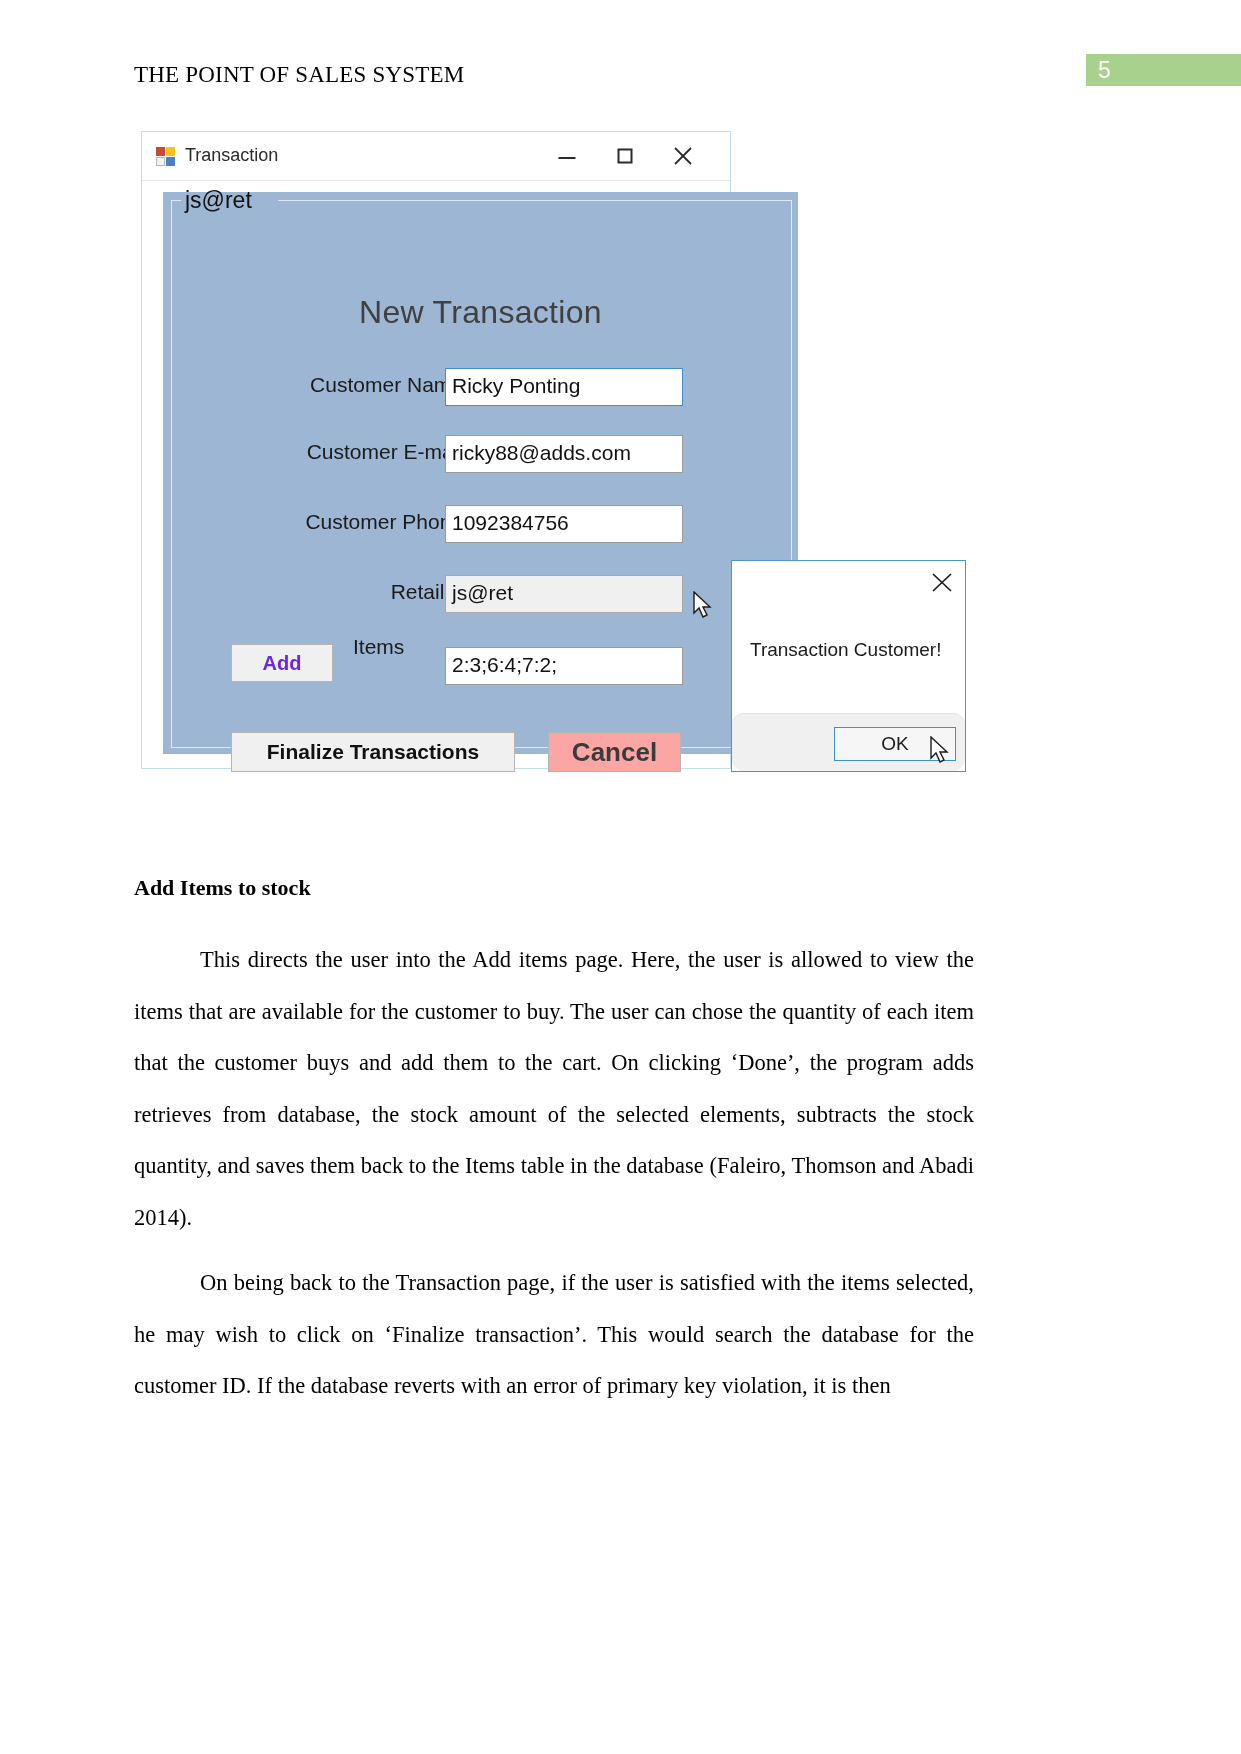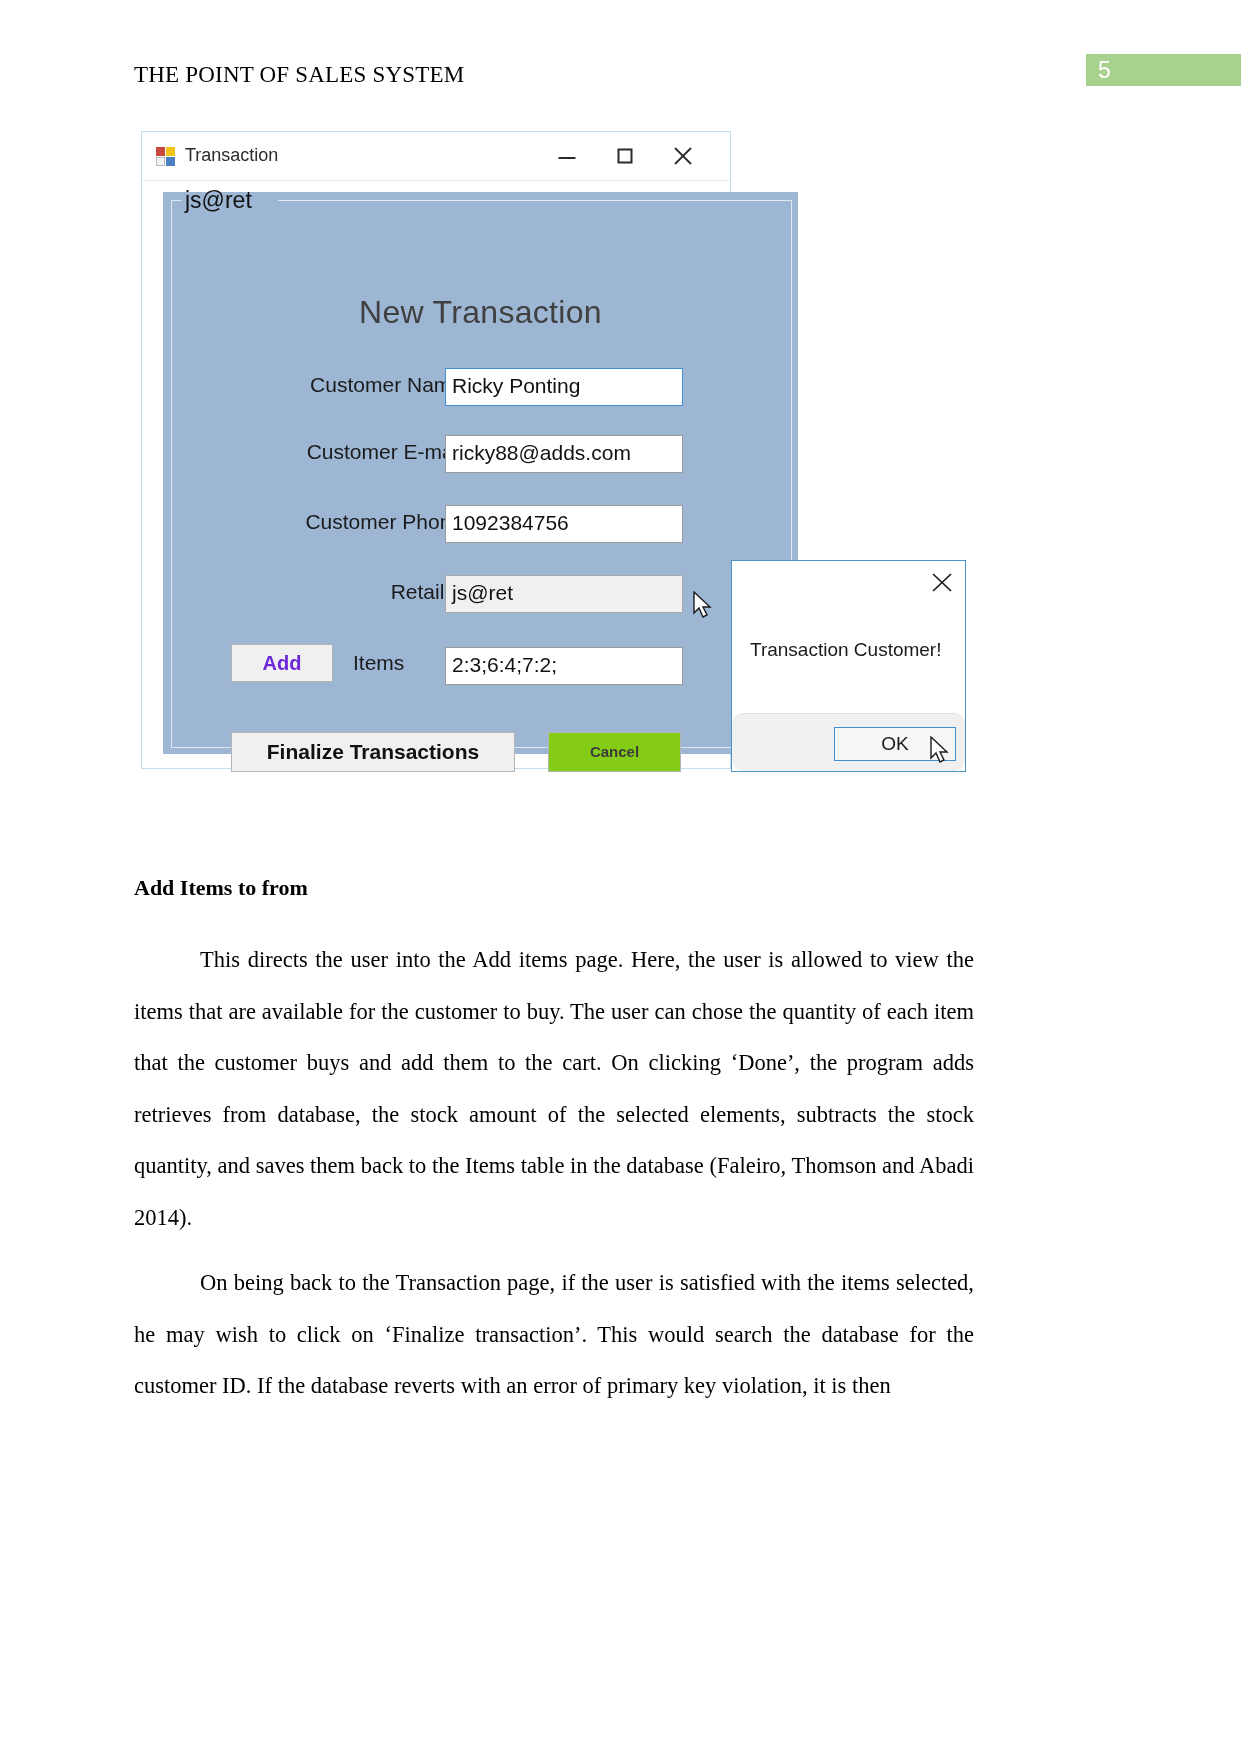--- a/index.html
+++ b/index.html
@@ -255,21 +255,21 @@
     font-weight: bold;
     font-size: 20px;
     color: #6d28d9;
     line-height: 36px;
     text-align: center;
     cursor: default;
   }
   .items-lbl {
     position: absolute;
     left: 190px;
-    top: 459px;
+    top: 443px;
     font-family: "Liberation Sans", sans-serif;
     font-size: 21px;
     color: #1b1b1b;
     text-align: center;
   }
 
   .btn-finalize {
     position: absolute;
     left: 68px;
     top: 540px;
@@ -285,26 +285,26 @@
     line-height: 38px;
     text-align: center;
     cursor: default;
   }
   .btn-cancel {
     position: absolute;
     left: 385px;
     top: 540px;
     width: 133px;
     height: 40px;
-    background: #84cc16;
+    background: #fca5a5;
     border: 1px solid #b5b5b5;
     box-sizing: border-box;
     font-family: "Liberation Sans", sans-serif;
     font-weight: bold;
-    font-size: 15px;
+    font-size: 26px;
     color: #3b3b3b;
     line-height: 38px;
     text-align: center;
     cursor: default;
   }
 
   
   .dialog {
     position: absolute;
     left: 590px;
@@ -504,15 +504,15 @@
       <polygon points="1,1 1,22 6,17 10,26 14,24 10,16 17,16" fill="#ffffff" stroke="#1b1b1b" stroke-width="1.4"></polygon>
     </svg>
   </div>
   <div class="cursor cursor-ok">
     <svg width="22" height="30" viewBox="0 0 22 30">
       <polygon points="1,1 1,22 6,17 10,26 14,24 10,16 17,16" fill="#ffffff" stroke="#1b1b1b" stroke-width="1.4"></polygon>
     </svg>
   </div>
 </div>
 
-<div class="section-heading">Add Items to from</div>
+<div class="section-heading">Add Items to stock</div>
 <div class="para p1">This directs the user into the Add items page. Here, the user is allowed to view the items that are available for the customer to buy. The user can chose the quantity of each item that the customer buys and add them to the cart. On clicking ‘Done’, the program adds retrieves from database, the stock amount of the selected elements, subtracts the stock quantity, and saves them back to the Items table in the database (Faleiro, Thomson and Abadi 2014).</div>
 <div class="para p2">On being back to the Transaction page, if the user is satisfied with the items selected, he may wish to click on ‘Finalize transaction’. This would search the database for the customer ID. If the database reverts with an error of primary key violation, it is then</div>
 
 </body></html>

